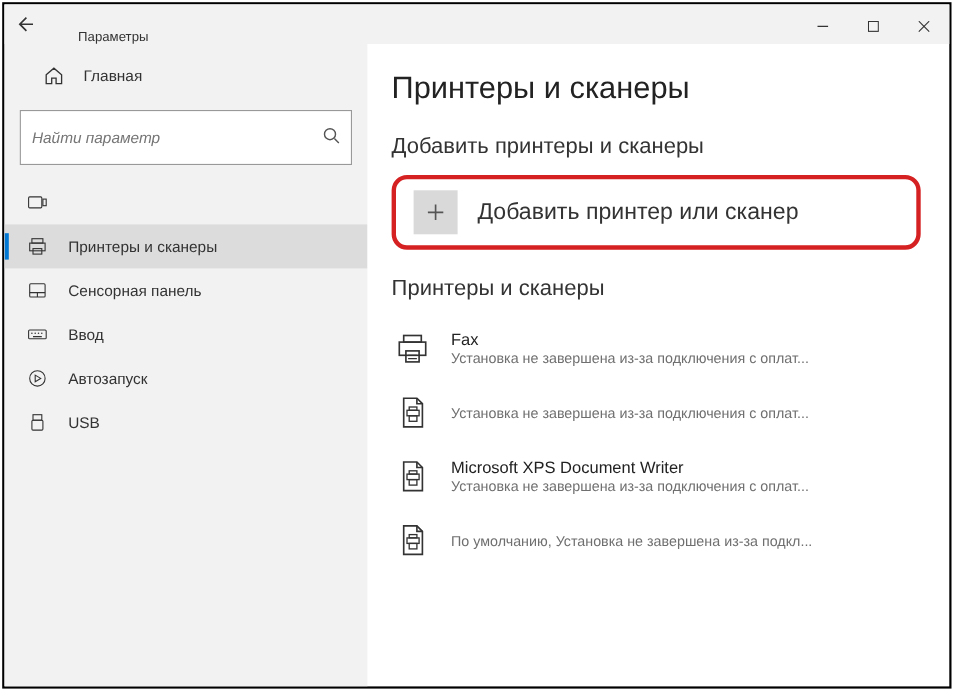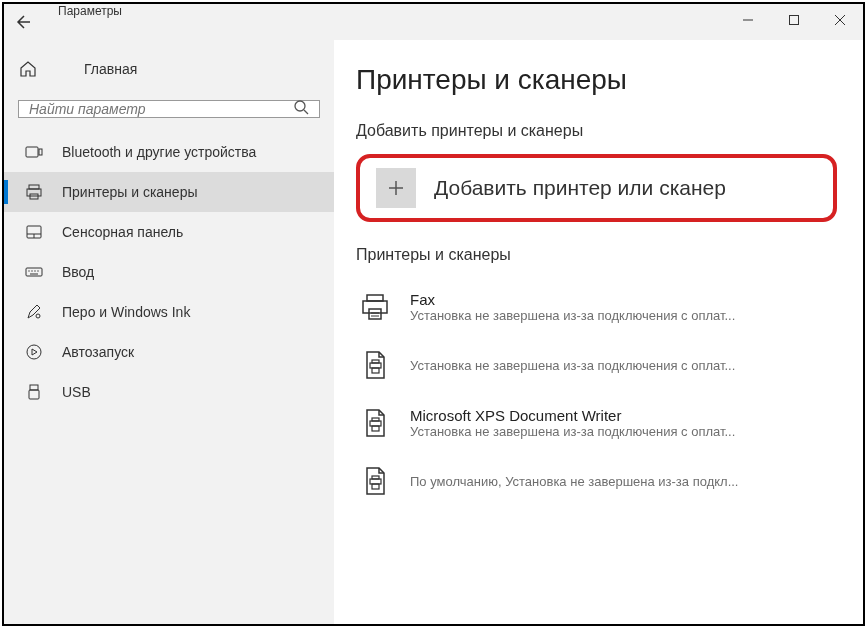--- a/index.html
+++ b/index.html
@@ -1,39 +1,39 @@
 <!DOCTYPE html>
 <html><head>
 <meta charset="utf-8">
 <style>
 * { margin: 0; padding: 0; box-sizing: border-box; font-family: 'Segoe UI', Tahoma, sans-serif; }
 body { background: #fff; width: 867px; height: 628px; overflow: hidden; position: relative; }
 .window { border: 2px solid #000; width: 863px; height: 624px; margin: 2px; display: flex; flex-direction: column; background: #fff; }
-.titlebar { height: 36px; display: flex; align-items: flex-start; background: #f2f2f2; }
+.titlebar { height: 36px; display: flex; align-items: flex-end; background: #f2f2f2; gap: 13px; }
 .back-btn { width: 40px; height: 36px; display: flex; align-items: center; justify-content: center; cursor: pointer; }
 .title { font-size: 12px; color: #333; margin-left: 14px; }
 .win-controls { margin-left: auto; display: flex; }
 .win-btn { width: 46px; height: 32px; display: flex; align-items: center; justify-content: center; cursor: pointer; font-size: 10px; color: #333; }
 .body { display: flex; flex: 1; overflow: hidden; }
 .sidebar { width: 330px; background: #f2f2f2; padding-top: 12px; overflow-y: auto; }
-.home-row { display: flex; align-items: center; padding: 8px 15px; cursor: pointer; gap: 29px; }
+.home-row { display: flex; align-items: center; padding: 8px 36px; cursor: pointer; }
 .home-row svg { flex-shrink: 0; }
 .home-label { margin-left: 18px; font-size: 14px; color: #333; }
-.search-box { margin: 14px 14px 14px 14px; border: 1px solid #999; background: #fff; height: 18px; display: flex; align-items: center; padding: 0 10px; }
+.search-box { margin: 14px 14px 14px 14px; border: 1px solid #999; background: #fff; height: 50px; display: flex; align-items: center; padding: 0 10px; }
 .search-box input { border: none; outline: none; flex: 1; font-size: 14px; font-style: italic; color: #666; background: transparent; }
 .search-box .sicon { color: #555; }
 .section-title { font-size: 14px; font-weight: 600; padding: 10px 20px 14px; color: #222; }
 .nav-item { display: flex; align-items: center; padding: 10px 20px; cursor: pointer; font-size: 14px; color: #333; position: relative; }
 .nav-item.active { background: #dcdcdc; }
 .nav-item.active::before { content: ""; position: absolute; left: 0; top: 8px; bottom: 8px; width: 4px; background: #0078d4; }
 .nav-item .nicon { width: 20px; height: 20px; display: flex; align-items: center; justify-content: center; flex-shrink: 0; }
 .nav-item .nlabel { margin-left: 18px; }
 .main { flex: 1; padding: 24px 0 0 22px; overflow: hidden; }
 .page-title { font-size: 28px; font-weight: 400; color: #222; margin-bottom: 26px; }
-.subheading { font-size: 16px; font-weight: 400; color: #333; margin-bottom: 14px; margin-top: 10px; }
+.subheading { font-size: 20px; font-weight: 400; color: #333; margin-bottom: 14px; margin-top: 10px; }
 .add-box { border: 4px solid #d62122; border-radius: 14px; padding: 10px 16px; margin-right: 26px; display: flex; align-items: center; cursor: pointer; margin-bottom: 24px; }
 .plus-tile { width: 40px; height: 40px; background: #d9d9d9; display: flex; align-items: center; justify-content: center; margin-right: 18px; color: #555; }
 .add-label { font-size: 21px; color: #333; }
 .printer-list { margin-top: 8px; }
 .printer-row { display: flex; align-items: center; padding: 10px 0; cursor: pointer; }
 .picon { width: 38px; height: 38px; display: flex; align-items: center; justify-content: center; flex-shrink: 0; }
 .pinfo { margin-left: 16px; overflow: hidden; }
 .pname { font-size: 15px; color: #222; }
 .pstatus { font-size: 13px; color: #6f6f6f; white-space: nowrap; overflow: hidden; text-overflow: ellipsis; max-width: 410px; }
 </style>
@@ -84,21 +84,20 @@
             </svg></span>
       </div>
 
       <div class="nav-item">
         <span class="nicon">
             <svg width="18" height="18" viewBox="0 0 18 18">
               <rect x="1" y="4" width="12" height="10" rx="1" stroke="#333" stroke-width="1" fill="none"></rect>
               <rect x="14" y="6" width="3" height="6" stroke="#333" stroke-width="1" fill="none"></rect>
             </svg>
           </span>
-        <span class="nlabel">Bluetooth и другие устройства</span>
       </div>
       <div class="nav-item active">
         <span class="nicon">
             <svg width="18" height="18" viewBox="0 0 18 18">
               <rect x="4" y="2" width="10" height="4" stroke="#333" stroke-width="1" fill="none"></rect>
               <rect x="2" y="6" width="14" height="7" stroke="#333" stroke-width="1" fill="none"></rect>
               <rect x="5" y="11" width="8" height="5" stroke="#333" stroke-width="1" fill="none"></rect>
             </svg>
           </span>
         <span class="nlabel">Принтеры и сканеры</span>
@@ -122,29 +121,20 @@
               <circle cx="10" cy="8" r="0.7" fill="#333"></circle>
               <circle cx="13" cy="8" r="0.7" fill="#333"></circle>
               <line x1="5" y1="11" x2="13" y2="11" stroke="#333" stroke-width="1"></line>
             </svg>
           </span>
         <span class="nlabel">Ввод</span>
       </div>
       <div class="nav-item">
         <span class="nicon">
             <svg width="18" height="18" viewBox="0 0 18 18">
-              <path d="M3 15 L5 9 L12 2 L15 5 L8 12 Z" stroke="#333" stroke-width="1" fill="none"></path>
-              <circle cx="13" cy="13" r="2" stroke="#333" stroke-width="1" fill="none"></circle>
-            </svg>
-          </span>
-        <span class="nlabel">Перо и Windows Ink</span>
-      </div>
-      <div class="nav-item">
-        <span class="nicon">
-            <svg width="18" height="18" viewBox="0 0 18 18">
               <circle cx="9" cy="9" r="7" stroke="#333" stroke-width="1" fill="none"></circle>
               <path d="M7 6 L12 9 L7 12 Z" stroke="#333" stroke-width="1" fill="none"></path>
             </svg>
           </span>
         <span class="nlabel">Автозапуск</span>
       </div>
       <div class="nav-item">
         <span class="nicon">
             <svg width="18" height="18" viewBox="0 0 18 18">
               <rect x="5" y="2" width="8" height="5" stroke="#333" stroke-width="1" fill="none"></rect>

